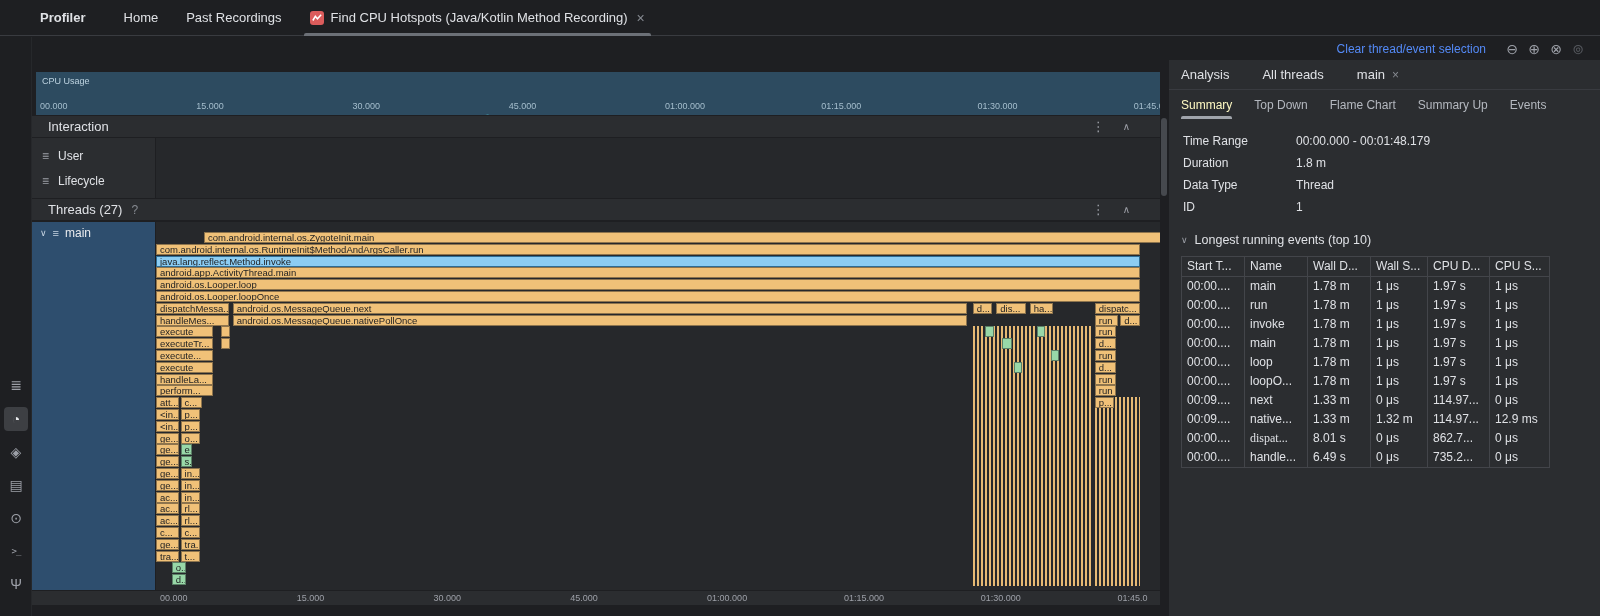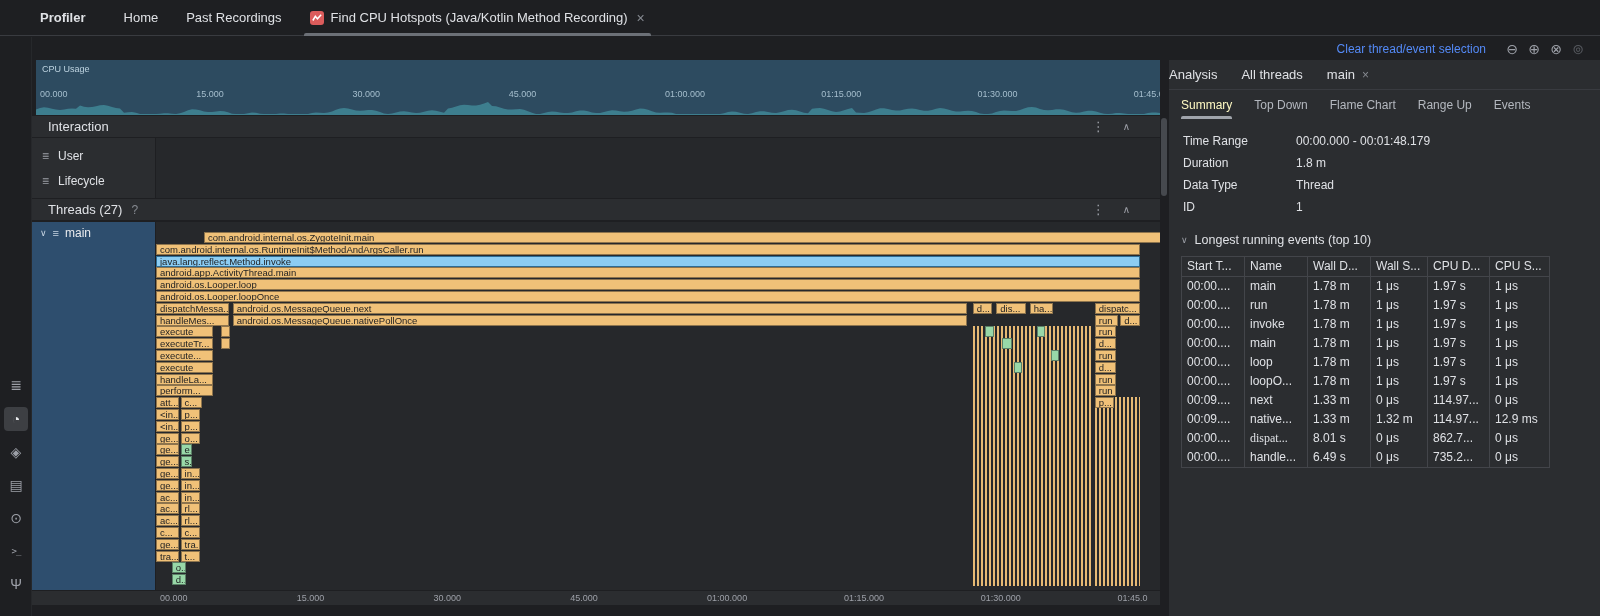--- a/index.html
+++ b/index.html
@@ -24,21 +24,21 @@
 
   
   #left-stripe{position:absolute;left:0;top:37px;bottom:0;width:32px;background:#1e1f22;border-right:1px solid #26282b}
   .stripe-icon{position:absolute;left:4px;width:24px;height:24px;border-radius:4px;display:flex;align-items:center;justify-content:center;font-size:14px;color:#9da0a8}
   .stripe-icon.active{background:#3d3f43;color:#e8eaed}
   .stripe-icon.mono{font-family:"DejaVu Sans Mono",monospace;font-size:9px;letter-spacing:-1px}
 
   
   #center{position:absolute;left:32px;top:60px;width:1136px;bottom:0;background:#1e1f22}
 
-  #cpu-strip{position:absolute;left:4px;top:0;width:1124px;height:55px;background:#2d4b60;overflow:hidden}
+  #cpu-strip{position:absolute;left:4px;top:12px;width:1124px;height:55px;background:#2d4b60;overflow:hidden}
   #cpu-label{position:absolute;left:6px;top:4px;font-size:9px;color:#bdd3e0}
   #cpu-ticks{position:absolute;left:0;right:0;bottom:15px;height:11px}
   .cpu-tick{position:absolute;font-size:9px;color:#a5becd;transform:translateX(4px);white-space:nowrap}
   #cpu-spark{position:absolute;left:0;bottom:0;width:100%;height:15px;display:block}
 
   .sec-head{position:absolute;left:0;width:1128px;height:23px;background:#2b2d30;border-top:1px solid #1e1f22;border-bottom:1px solid #1e1f22;display:flex;align-items:center;font-size:13px;color:#dfe1e5}
   #interaction-head{top:55px}
   #threads-head{top:138px}
   .sec-title{margin-left:16px}
   .sec-help{margin-left:9px;color:#868a91;font-size:12px}
@@ -65,21 +65,21 @@
   .dense{position:absolute;background:repeating-linear-gradient(90deg,#f0c178 0px,#f0c178 2px,#26282b 2px,#26282b 4px);opacity:.95}
 
   #time-axis{position:absolute;left:0;bottom:11px;width:1128px;height:15px;background:#2b2d30;border-top:1px solid #1e1f22}
   #axis-inner{position:absolute;left:124px;width:984px;top:0;bottom:0}
   .axis-tick{position:absolute;top:2px;font-size:9px;color:#9da0a8;transform:translateX(4px);white-space:nowrap}
 
   #main-scroll{position:absolute;right:1px;top:58px;width:6px;height:78px;border-radius:3px;background:#46494e}
 
   
   #right-panel{position:absolute;left:1168px;top:60px;right:0;bottom:0;background:#2b2d30;border-left:1px solid #1e1f22}
-  #rtabs{height:30px;display:flex;align-items:center;padding-left:0;gap:24px;border-bottom:1px solid #393b40;font-size:13px}
+  #rtabs{height:30px;display:flex;align-items:center;padding-left:12px;gap:33px;border-bottom:1px solid #393b40;font-size:13px}
   .rtab{display:flex;align-items:center;gap:7px;height:100%;cursor:default;white-space:nowrap}
   .rtab-x{color:#868a91;font-size:12px;line-height:1}
   #subtabs{height:30px;display:flex;align-items:center;padding-left:12px;gap:22px;font-size:12px;color:#b4b8bf}
   .subtab{height:100%;display:flex;align-items:center;position:relative;cursor:default;white-space:nowrap}
   .subtab.active{color:#fef9c3}
   .subtab.active::after{content:"";position:absolute;left:0;right:0;bottom:1px;height:3px;background:#a0a4ab;border-radius:2px 2px 0 0}
   #summary-rows{padding:10px 4px 0 14px}
   .sum-row{display:flex;height:22px;align-items:center;font-size:12px}
   .sum-lb{width:113px;color:#dfe1e5}
   .sum-val{color:#dfe1e5}
@@ -349,21 +349,21 @@
       </div>
       <div class="rtab active">
         <div class="rtab-lb">main</div>
         <div class="rtab-x">×</div>
       </div>
     </div>
   <div id="subtabs">
       <div class="subtab active">Summary</div>
       <div class="subtab">Top Down</div>
       <div class="subtab">Flame Chart</div>
-      <div class="subtab">Range Up</div>
+      <div class="subtab">Summary Up</div>
       <div class="subtab">Events</div>
     </div>
   <div id="summary-rows">
       <div class="sum-row">
         <div class="sum-lb">Time Range</div>
         <div class="sum-val">00:00.000 - 00:01:48.179</div>
       </div>
       <div class="sum-row">
         <div class="sum-lb">Duration</div>
         <div class="sum-val">1.8 m</div>

